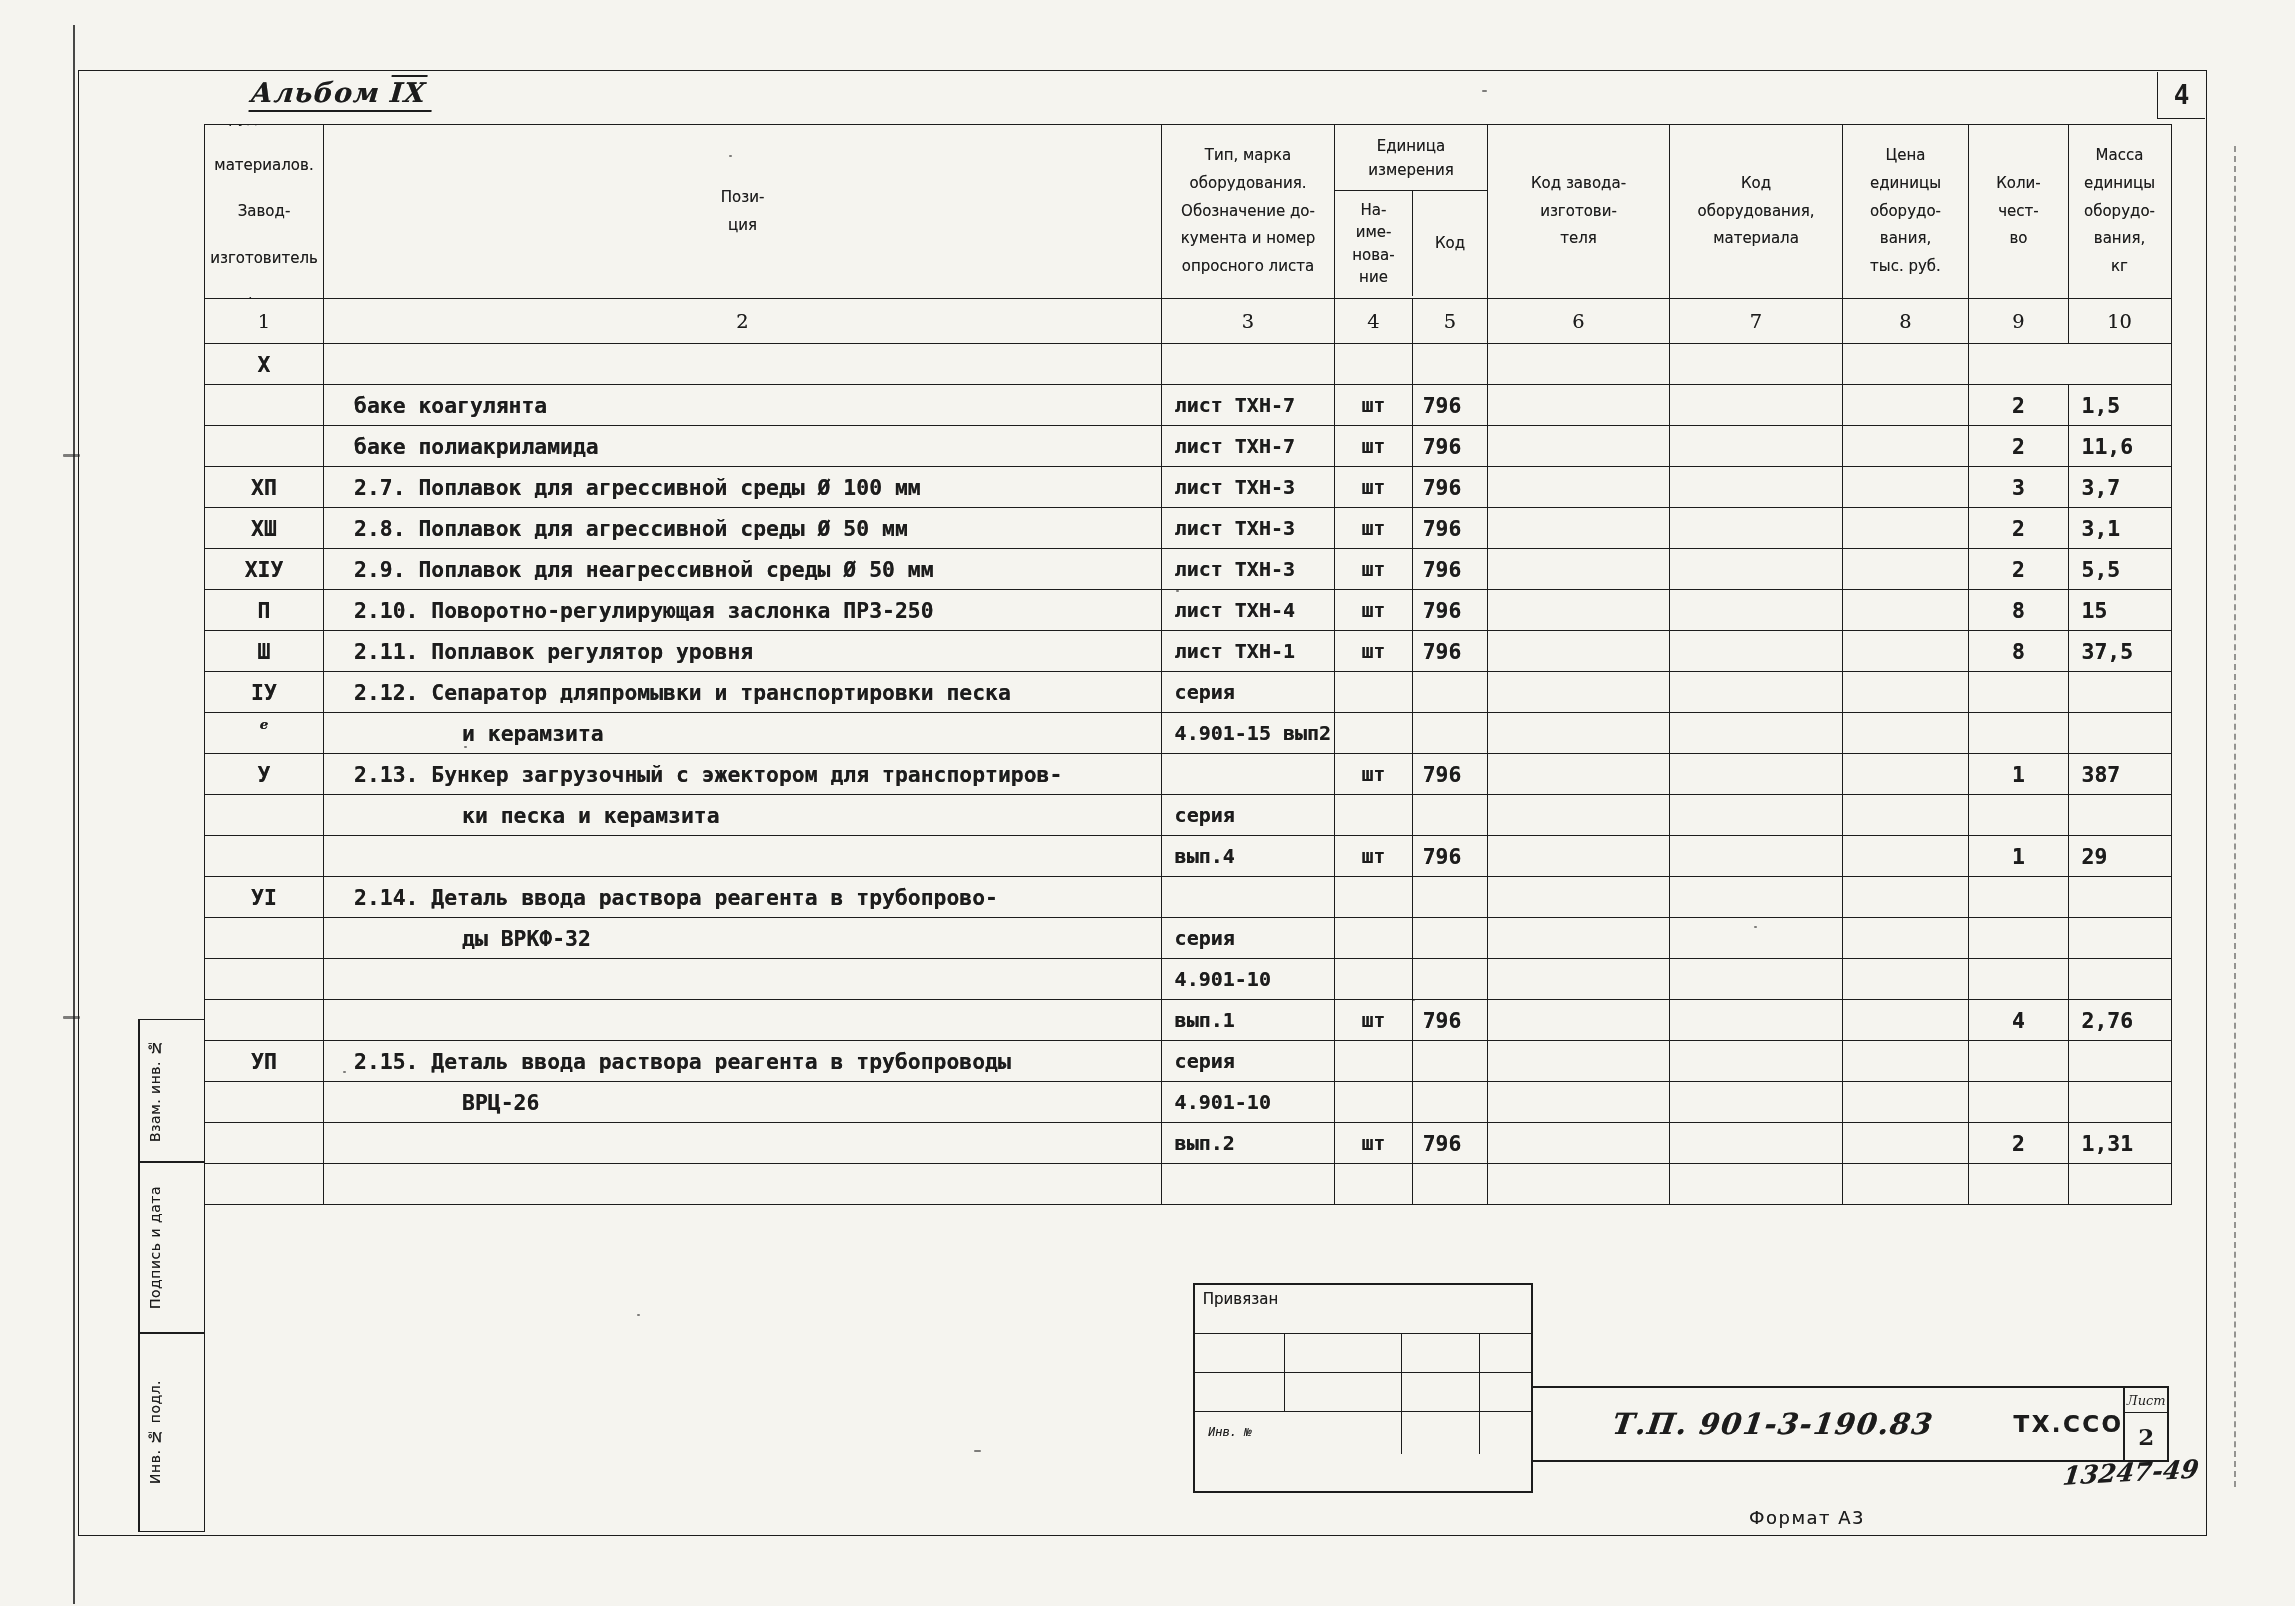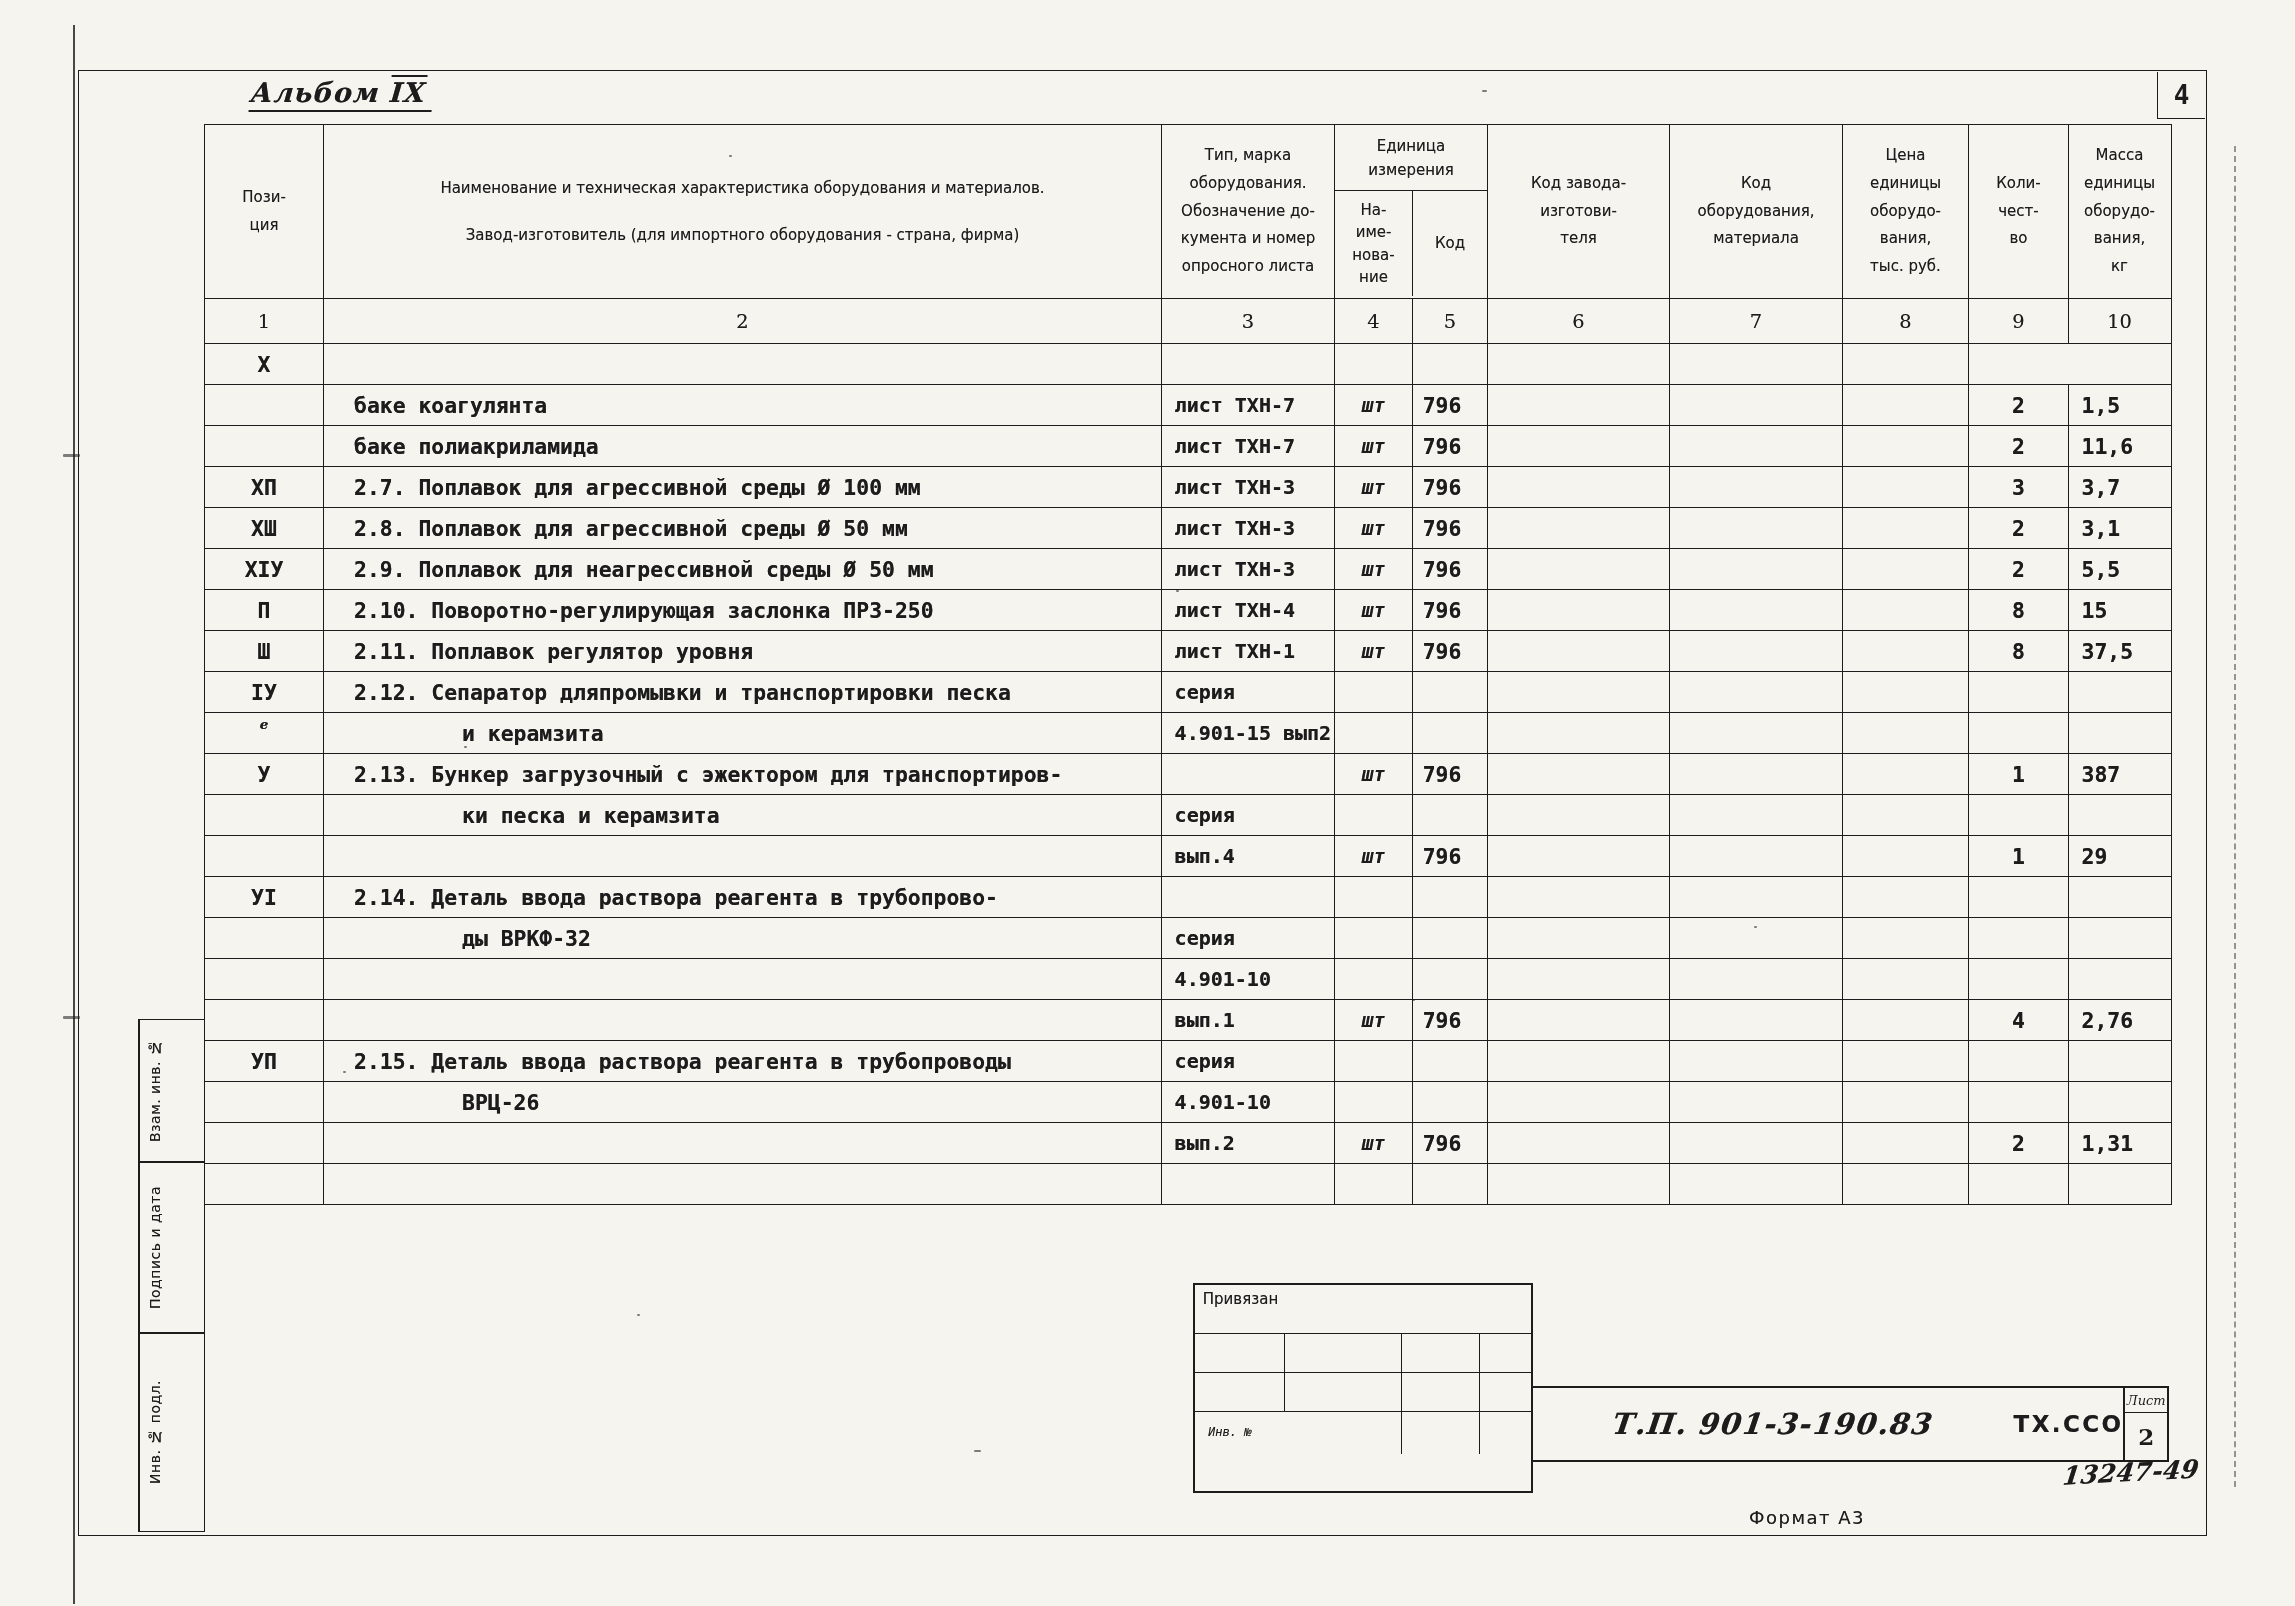--- a/index.html
+++ b/index.html
@@ -86,21 +86,21 @@
     font-family:"DejaVu Sans Mono",monospace;font-weight:700;
     font-size:21.4px;letter-spacing:0px;
     white-space:nowrap;overflow:visible;
     text-shadow:0 0 0.5px rgba(15,15,15,.65);
   }
   .trow .td:last-child{border-right:none;}
   .c-pos{justify-content:center;}
   .c-name{padding-left:30px;}
   .c-name.ind{padding-left:138px;}
   .c-type{padding-left:12.6px;font-size:20px;}
-  .c-unit{justify-content:center;font-size:19.4px;font-style:italic;}
+  .c-unit{justify-content:center;font-size:19.4px;}
   .c-code{padding-left:9.7px;}
   .c-qty{justify-content:center;}
   .c-mass{padding-left:12.6px;}
   .c-pos.small-mark{font-size:13.6px;font-family:"DejaVu Serif",serif;font-style:italic;align-items:flex-start;padding-top:2.9px;}
   
   #margin-block{position:absolute;left:138px;top:1019px;width:67px;}
   .mcell{border:1.9px solid var(--ink);box-sizing:border-box;display:flex;margin-top:-1.9px;}
   .mcell:first-child{margin-top:0;}
   .mcell .vlabel{
     width:30px;border-right:1.5px solid var(--ink);
@@ -164,24 +164,24 @@
     <span>Альбом</span>
     <span class="roman">IX</span>
   </div>
 
   <div id="page-num">
     <span>4</span>
   </div>
 
   <div id="main-table">
     <div class="thead">
+      <div class="th th-name">Наименование и техническая характеристика  оборудования и материалов.
+Завод-изготовитель  (для импортного оборудования -  страна, фирма)</div>
       <div class="th">Пози-
 ция</div>
-      <div class="th th-name">Наименование и техническая характеристика  оборудования и материалов.
-Завод-изготовитель  (для импортного оборудования -  страна, фирма)</div>
       <div class="th">Тип,    марка
 оборудования.
 Обозначение до-
 кумента и номер
 опросного листа</div>
       <div class="th th-unit">
         <div class="unit-top">Единица
 измерения</div>
         <div class="unit-sub">
           <div class="us">На-

